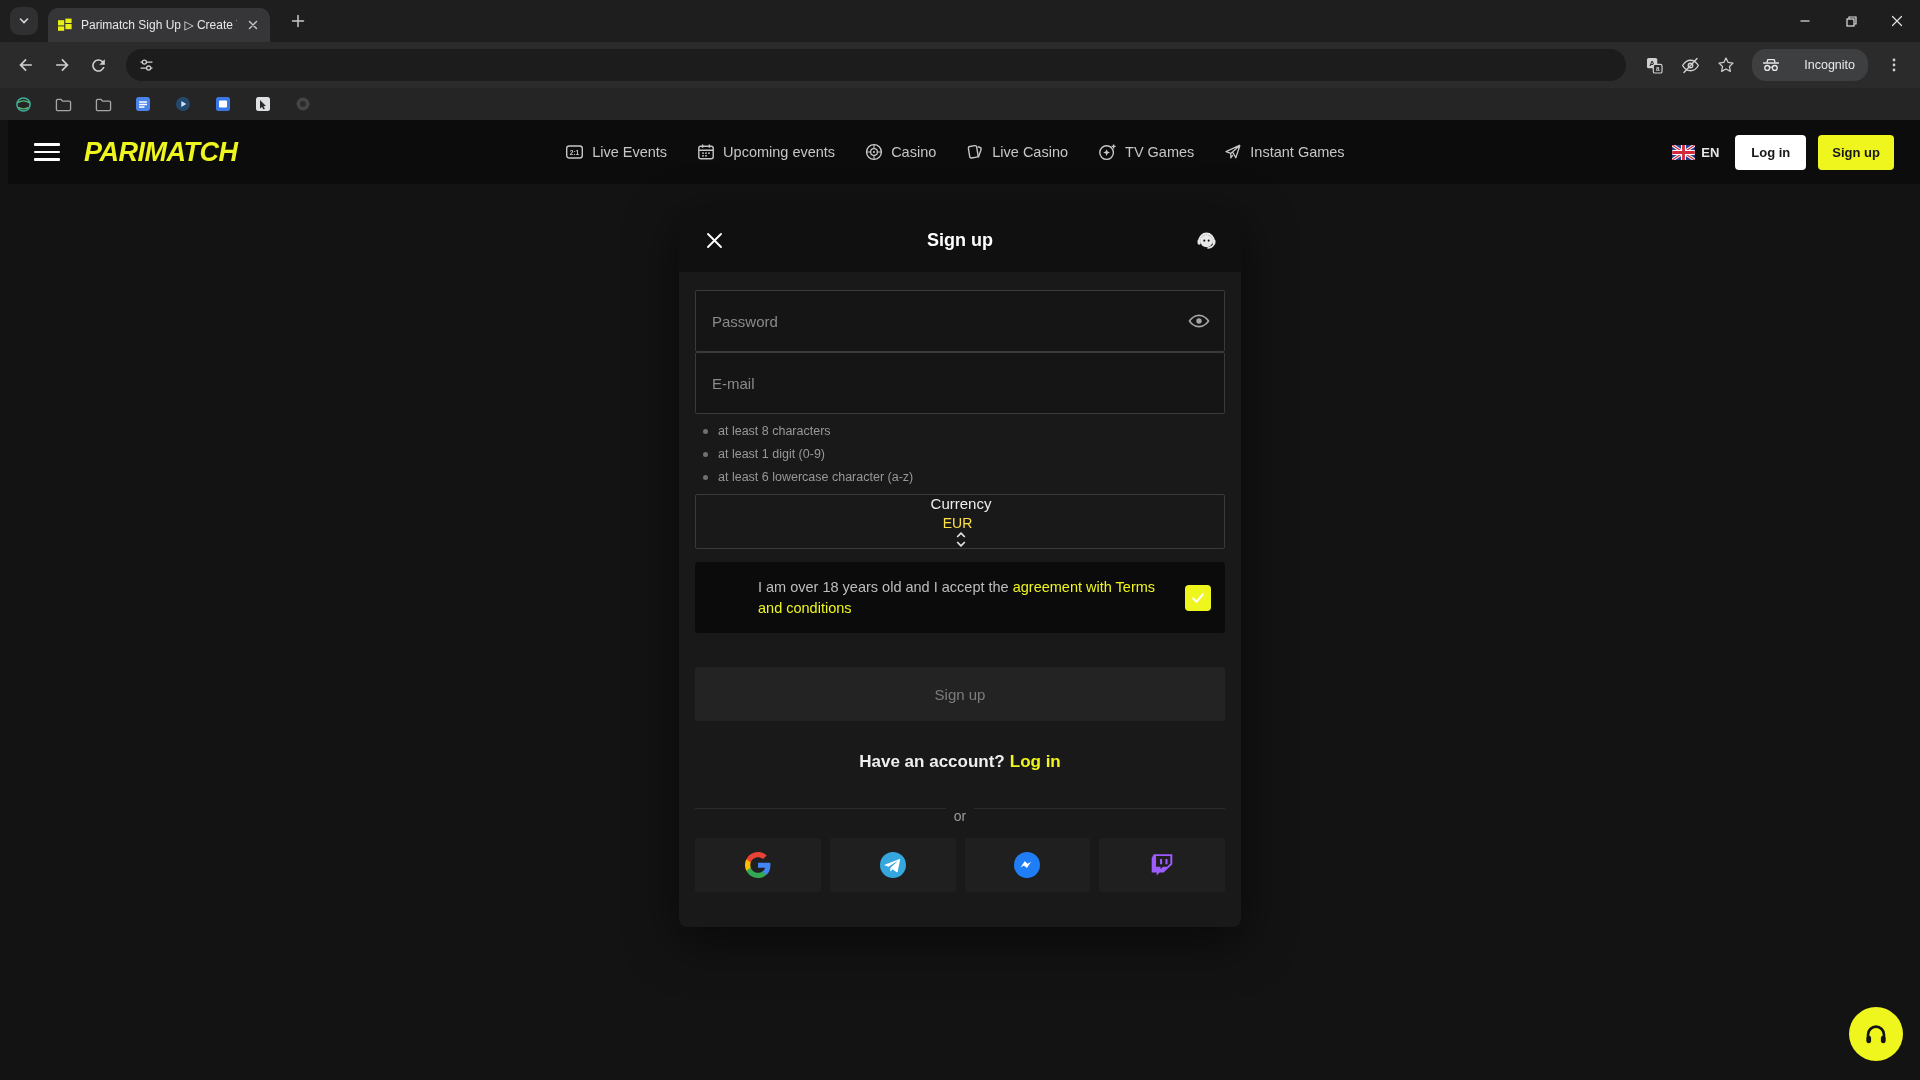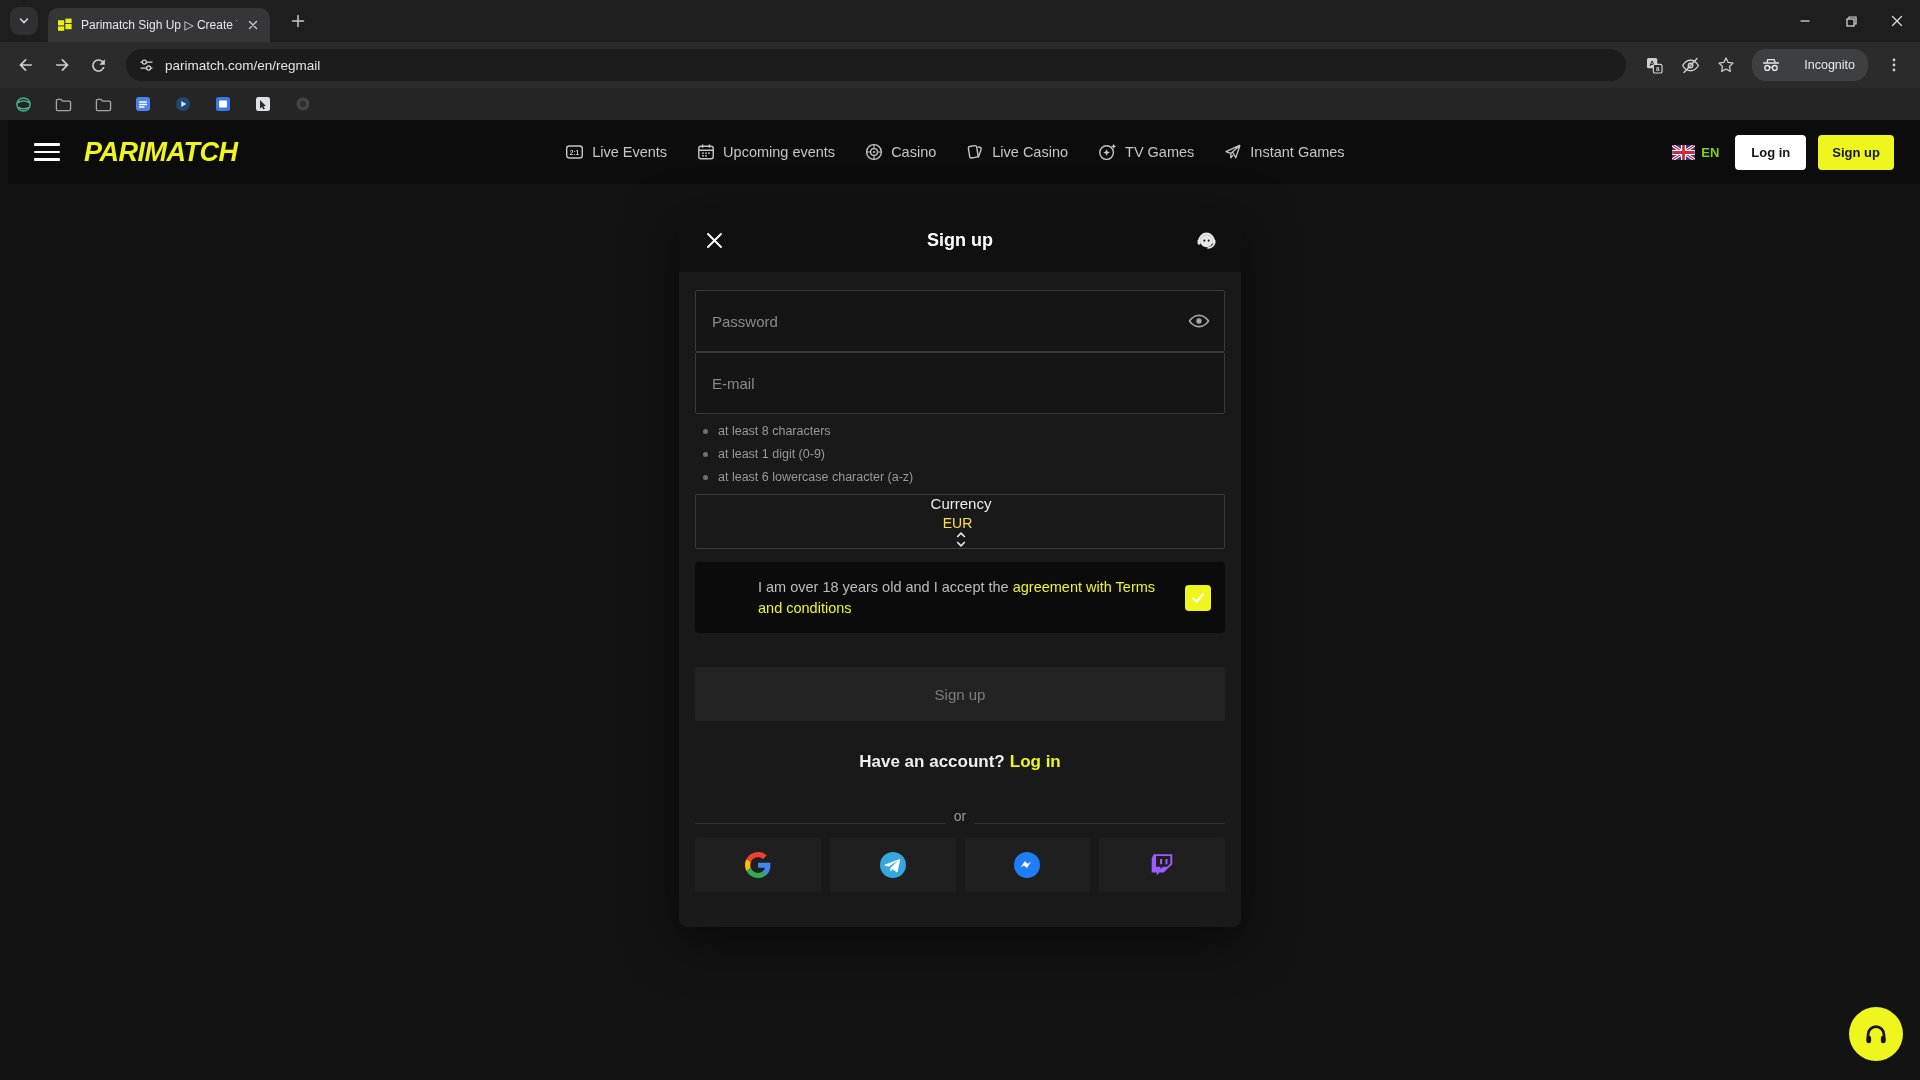--- a/index.html
+++ b/index.html
@@ -39,21 +39,21 @@
   .viewport { position:absolute; top:120px; left:0; width:1920px; height:960px; background:#131313;padding-left:8px; }
 
   .site-header { height:64px; background:#0c0c0c; display:flex; align-items:center; padding:0 26px; }
   .hamburger { width:26px; height:26px; display:flex; flex-direction:column; justify-content:center; gap:5px; }
   .hamburger i { display:block; height:2.4px; background:#ffffff; border-radius:1px; }
   .logo { margin-left:24px; color:var(--accent); font-size:27px; font-weight:900;
           font-style:italic; letter-spacing:-0.5px; }
   .main-nav { display:flex; gap:30px; margin:0 auto; }
   .nav-item { display:flex; align-items:center; gap:8px; color:#c6c6c6; font-size:14.5px; font-weight:500; }
   .hdr-right { display:flex; align-items:center; gap:12px; }
-  .lang { display:flex; align-items:center; gap:6px; color:#84cc16; font-size:13px; font-weight:700; margin-right:4px; }
+  .lang { display:flex; align-items:center; gap:6px; color:#e5e5e5; font-size:13px; font-weight:700; margin-right:4px; }
   .btn-login { background:#ffffff; color:#17171a; font-size:13px; font-weight:700;
                border:none; border-radius:4px; padding:10px 16px; }
   .btn-signup { background:var(--accent); color:#17171a; font-size:13px; font-weight:700;
                border:none; border-radius:4px; padding:10px 14px; }
 
   
   .modal { position:absolute; left:679px; top:88px; width:562px; height:719px;
            background:#19191a; border-radius:8px; box-shadow:0 14px 50px rgba(0,0,0,.55); }
   .modal-header { height:64px; background:#101011; border-radius:8px 8px 0 0;
                   display:flex; align-items:center; padding:0 22px; }
@@ -78,21 +78,21 @@
   .terms { margin-top:13px; background:#0b0b0b; border-radius:4px; padding:15px 14px 15px 16px;
            display:flex; align-items:center; gap:14px; }
   .terms p { color:#bdbdbd; font-size:14.5px; line-height:1.42; flex:1;margin-left:47px; }
   .terms a { color:var(--accent); text-decoration:none; }
   .checkbox { width:26px; height:26px; background:var(--accent); border-radius:4px;
               display:flex; align-items:center; justify-content:center; flex-shrink:0; }
   .submit { margin-top:34px; width:100%; height:54px; background:#232324; border:none;
             border-radius:2px; color:#7d7d7d; font-size:15px; font-family:"Liberation Sans", sans-serif; }
   .have { margin-top:31px; text-align:center; color:#efefef; font-size:17px; font-weight:700; }
   .have a { color:var(--accent); text-decoration:none; margin-left:5px; }
-  .or { margin-top:36px; display:flex; align-items:flex-end; gap:8px; }
+  .or { margin-top:36px; display:flex; align-items:flex-start; gap:8px; }
   .or i { flex:1; height:1px; background:#2c2c2d; }
   .or span { color:#9a9a9a; font-size:14px; }
   .social { margin-top:14px; display:grid; grid-template-columns:repeat(4,1fr); gap:9px; }
   .social-btn { height:54px; background:#1f1f20; border-radius:2px; display:flex;
                 align-items:center; justify-content:center; }
 
   .fab { position:absolute; right:17px; bottom:19px; width:54px; height:54px; border-radius:50%;
          background:var(--accent); display:flex; align-items:center; justify-content:center; }
 
   :root { --accent:#eff61d; }
@@ -160,21 +160,20 @@
     <svg width="19" height="19" viewBox="0 0 24 24">
         <path d="M17.65 6.35A8 8 0 1 0 19.73 14h-2.08a6 6 0 1 1-1.42-6.23L13 11h7V4l-2.35 2.35z" fill="#cfcfcf"></path>
       </svg>
   </div>
   <div class="urlbar">
     <svg width="17" height="17" viewBox="0 0 20 20">
       <path d="M3 6h14M3 13h14" stroke="#cfcfcf" stroke-width="1.5"></path>
       <circle cx="7.5" cy="6" r="2.4" fill="#1c1c1d" stroke="#cfcfcf" stroke-width="1.5"></circle>
       <circle cx="12.5" cy="13" r="2.4" fill="#1c1c1d" stroke="#cfcfcf" stroke-width="1.5"></circle>
     </svg>
-    <span class="url-text">parimatch.com/en/regmail</span>
   </div>
   <div class="tb-btn">
     <svg width="19" height="19" viewBox="0 0 24 24">
       <rect x="2.5" y="2.5" width="13" height="13" rx="2" fill="#cfcfcf"></rect>
       <text x="9" y="13" text-anchor="middle" font-size="10" font-weight="700" fill="#2b2b2c">A</text>
       <rect x="10.5" y="10.5" width="11" height="11" rx="2" fill="#2b2b2c" stroke="#cfcfcf" stroke-width="1.5"></rect>
       <text x="16" y="19.4" text-anchor="middle" font-size="8" font-weight="700" fill="#cfcfcf">a</text>
     </svg>
   </div>
   <div class="tb-btn">

